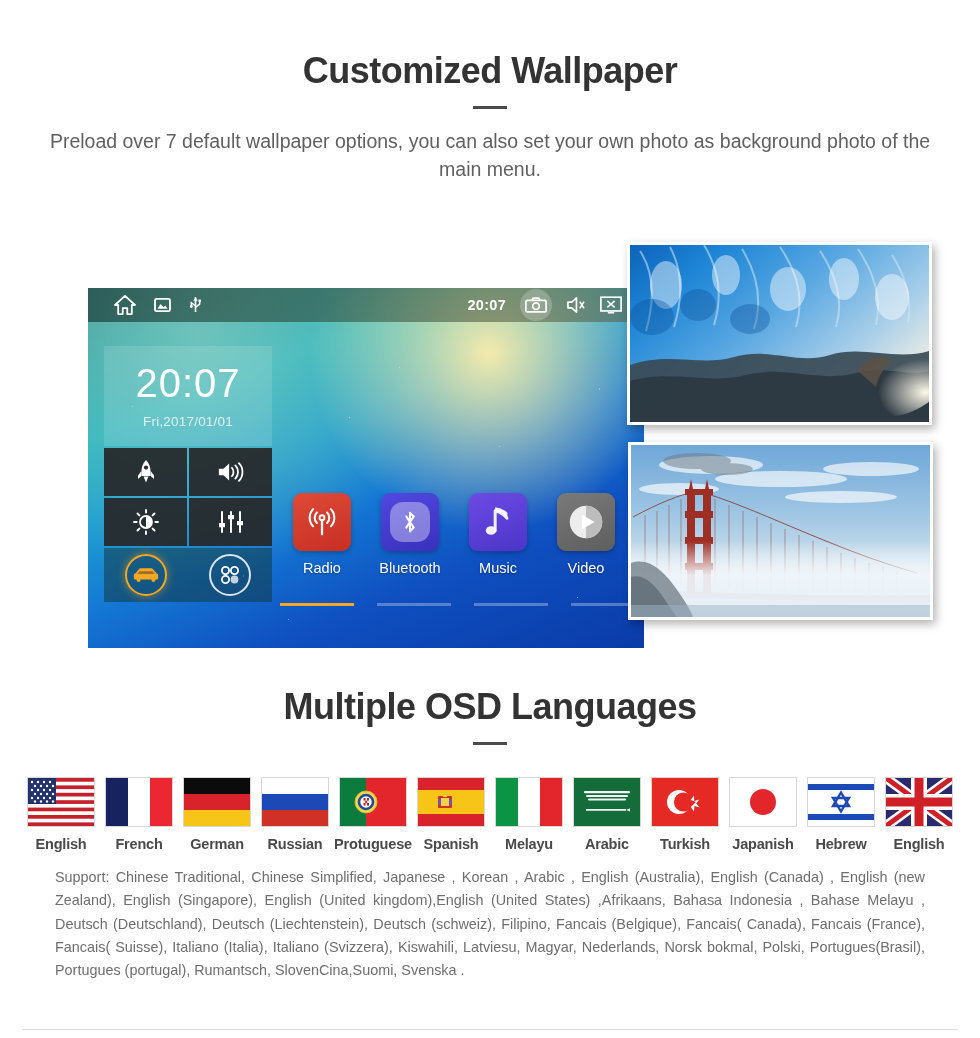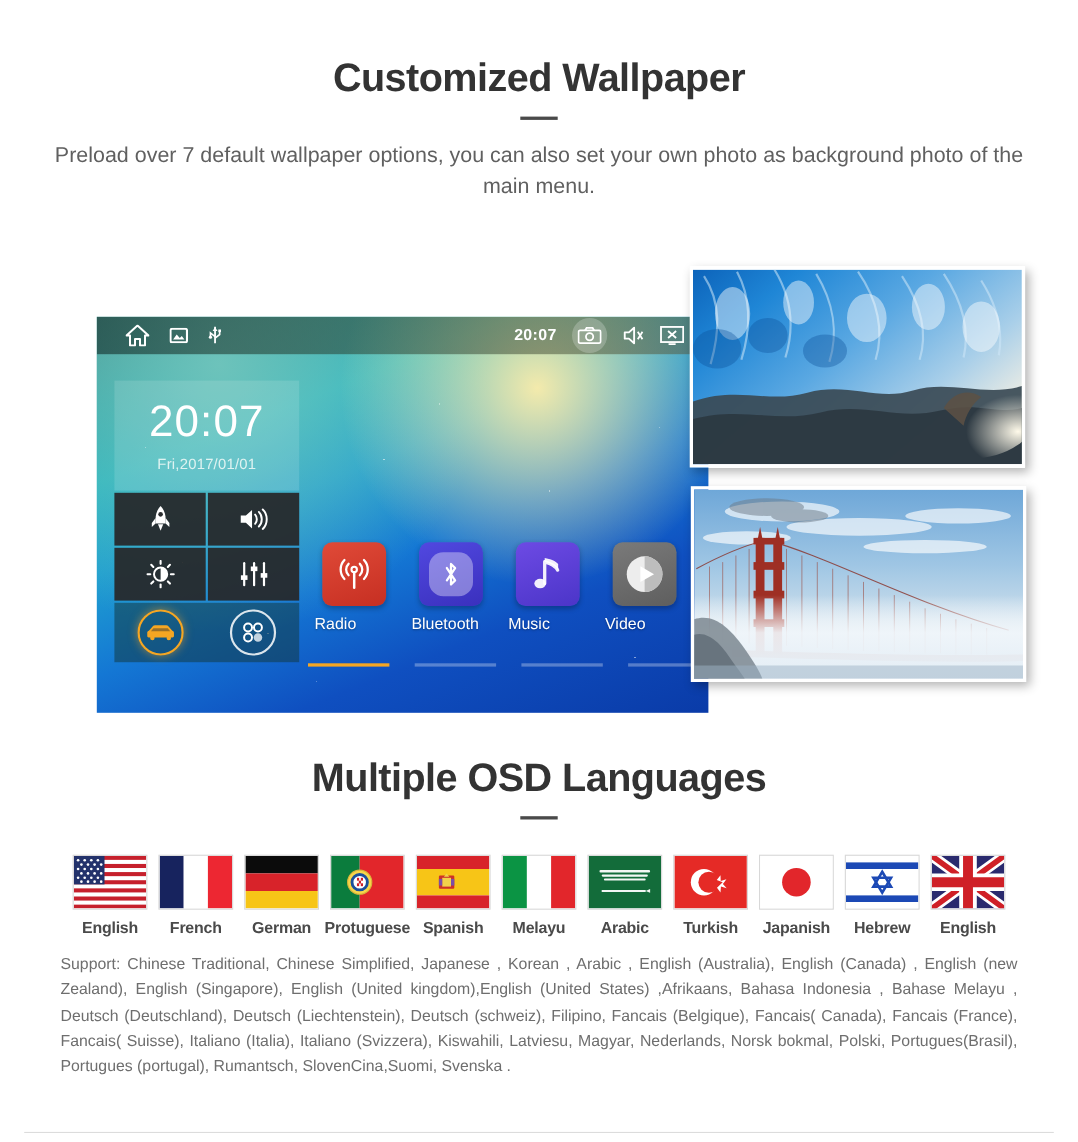--- a/index.html
+++ b/index.html
@@ -96,21 +96,21 @@
   }
   .tile-row-bottom {
     margin-top:2px; height:54px;
     background: rgba(18,58,68,.55);
     display:grid; grid-template-columns:1fr 1fr;
   }
   .tile-b { display:flex; align-items:center; justify-content:center; }
 
   
   .apps { position:absolute; left:198px; top:205px; display:flex; gap:16px; }
-  .app { width:72px; }
+  .app { width:72px; text-align:center; }
   .app-sq {
     width:58px; height:58px; border-radius:9px; margin:0 auto;
     display:flex; align-items:center; justify-content:center;
     box-shadow: 0 2px 5px rgba(0,0,0,.25);
   }
   .app-label { color:#fff; font-size:14.5px; margin-top:9px; text-shadow:0 1px 2px rgba(0,0,0,.35); }
 
   
   .pagedots { position:absolute; left:192px; bottom:42px; display:flex; gap:23px; }
   .pd { width:74px; height:3px; background: rgba(255,255,255,.30); }
@@ -543,20 +543,30 @@
         <div class="flag">
           <svg width="66" height="48" viewBox="0 0 66 48" preserveAspectRatio="none">
               <rect width="66" height="16" fill="#0b0b0b"></rect>
               <rect y="16" width="66" height="16" fill="#d8232a"></rect>
               <rect y="32" width="66" height="16" fill="#f7c517"></rect>
             </svg>
         </div>
         <div class="flag-name">German</div>
       </div>
 
+      <div class="flag-item">
+        <div class="flag">
+          <svg width="66" height="48" viewBox="0 0 66 48" preserveAspectRatio="none">
+              <rect width="66" height="16" fill="#fff"></rect>
+              <rect y="16" width="66" height="16" fill="#1c49b5"></rect>
+              <rect y="32" width="66" height="16" fill="#cf3127"></rect>
+            </svg>
+        </div>
+        <div class="flag-name">Russian</div>
+      </div>
 
       <div class="flag-item">
         <div class="flag">
           <svg width="66" height="48" viewBox="0 0 66 48" preserveAspectRatio="none">
               <rect width="26" height="48" fill="#0b7c3d"></rect>
               <rect x="26" width="40" height="48" fill="#e2262b"></rect>
               <circle cx="26" cy="24" r="11" fill="#f7d64a" stroke="#d8b43a" stroke-width="1"></circle>
               <circle cx="26" cy="24" r="7" fill="#fff" stroke="#1b4f9c" stroke-width="2.6"></circle>
               <g fill="#cf2027">
                 <rect x="23.5" y="20" width="2" height="2.6"></rect>

